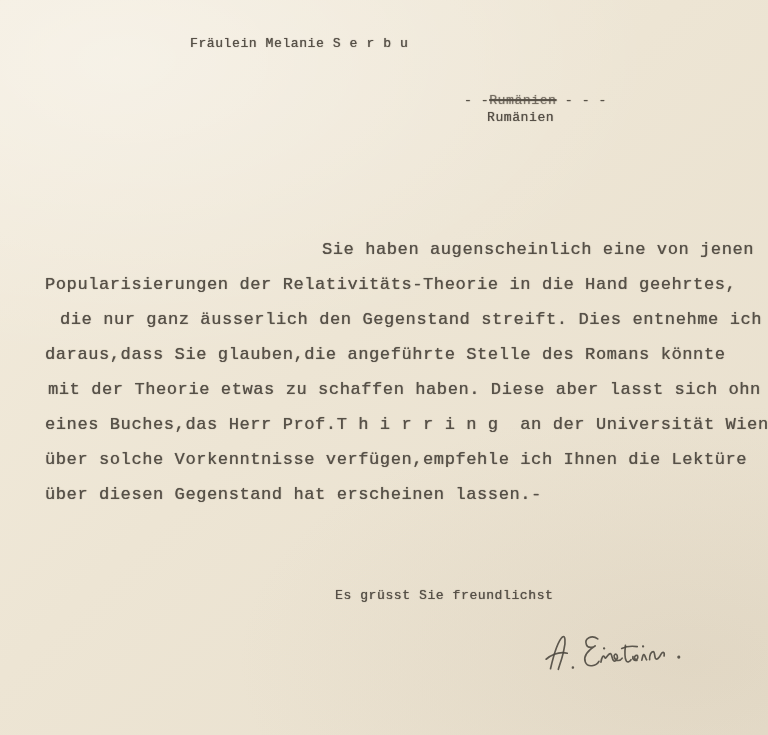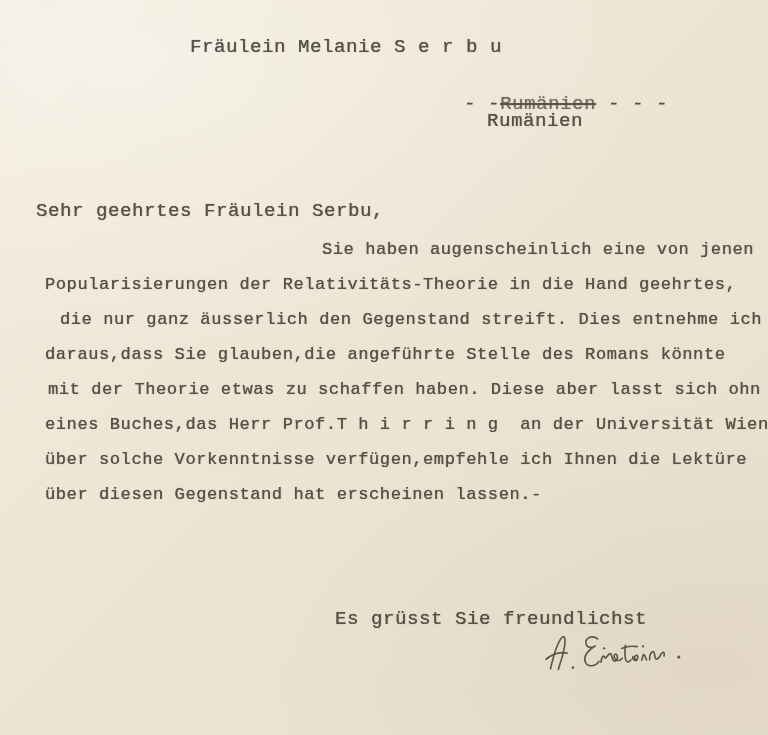--- a/index.html
+++ b/index.html
@@ -10,21 +10,21 @@
     overflow: hidden;
     background:
       radial-gradient(ellipse 900px 500px at 15% 8%, rgba(255,255,255,0.35), rgba(255,255,255,0) 60%),
       radial-gradient(ellipse 700px 400px at 90% 90%, rgba(190,175,150,0.18), rgba(190,175,150,0) 65%),
       linear-gradient(135deg, #f3ecdd 0%, #ede5d4 45%, #e8dfcd 100%);
     font-family: "Liberation Mono", "DejaVu Sans Mono", monospace;
     color: #565047;
   }
   .typed {
     position: absolute;
-    font-size: 19px;
+    font-size: 13px;
     letter-spacing: 0.6px;
     white-space: pre;
     color: #565047;
     text-shadow: 0 0 0.7px rgba(85,80,72,0.75), 0.4px 0.4px 0.8px rgba(85,80,72,0.35);
   }
   .recipient-name { left: 190px; top: 36px; }
   .recipient-city { left: 452px; top: 72px; letter-spacing: 2px; }
   .recipient-country-struck-line { left: 464px; top: 93px; }
   .struck-word {
     color: rgba(112,102,86,0.38);
@@ -41,21 +41,21 @@
     font-size: 17px;
     letter-spacing: 0.6px;
     white-space: pre;
     text-shadow: 0 0 0.7px rgba(85,80,72,0.75), 0.4px 0.4px 0.8px rgba(85,80,72,0.35);
   }
   .body-block .line:nth-child(1) { margin-left: 277px; }
   .body-block .line:nth-child(3) { margin-left: -3px; text-align: center; }
   .body-block .line:nth-child(4) { }
   .body-block .line:nth-child(5) { margin-left: 3px; }
   .body-block .line:nth-child(9) { margin-left: -3px; text-align: center; }
-  .closing { left: 335px; top: 608px; }
+  .closing { left: 335px; top: 588px; }
   .signature {
     position: absolute;
     left: 540px;
     top: 624px;
     width: 195px;
     height: 56px;
     transform: rotate(-3deg);
   }
   .signature svg { width: 100%; height: 100%; display: block; }
   .sig-stroke {
@@ -73,21 +73,20 @@
 
 <div class="paper">
 
   <div class="typed recipient-name">Fräulein Melanie S e r b u</div>
 
 
   <div class="typed recipient-country-struck-line"><span>- -</span><span class="struck-word">Rumänien</span><span> - - -</span></div>
 
   <div class="typed recipient-country">Rumänien</div>
 
-  <div class="typed salutation">Sehr geehrtes Fräulein Serbu,</div>
 
   <div class="body-block">
     <div class="line">Sie haben augenscheinlich eine von jenen</div>
     <div class="line">Popularisierungen der Relativitäts-Theorie in die Hand geehrtes,</div>
     <div class="line">die nur ganz äusserlich den Gegenstand streift. Dies entnehme ich</div>
     <div class="line">daraus,dass Sie glauben,die angeführte Stelle des Romans könnte</div>
     <div class="line">mit der Theorie etwas zu schaffen haben. Diese aber lasst sich ohn</div>
     <div class="line">eines Buches,das Herr Prof.T h i r r i n g  an der Universität Wien</div>
     <div class="line">über solche Vorkenntnisse verfügen,empfehle ich Ihnen die Lektüre</div>
     <div class="line">über diesen Gegenstand hat erscheinen lassen.-</div>

